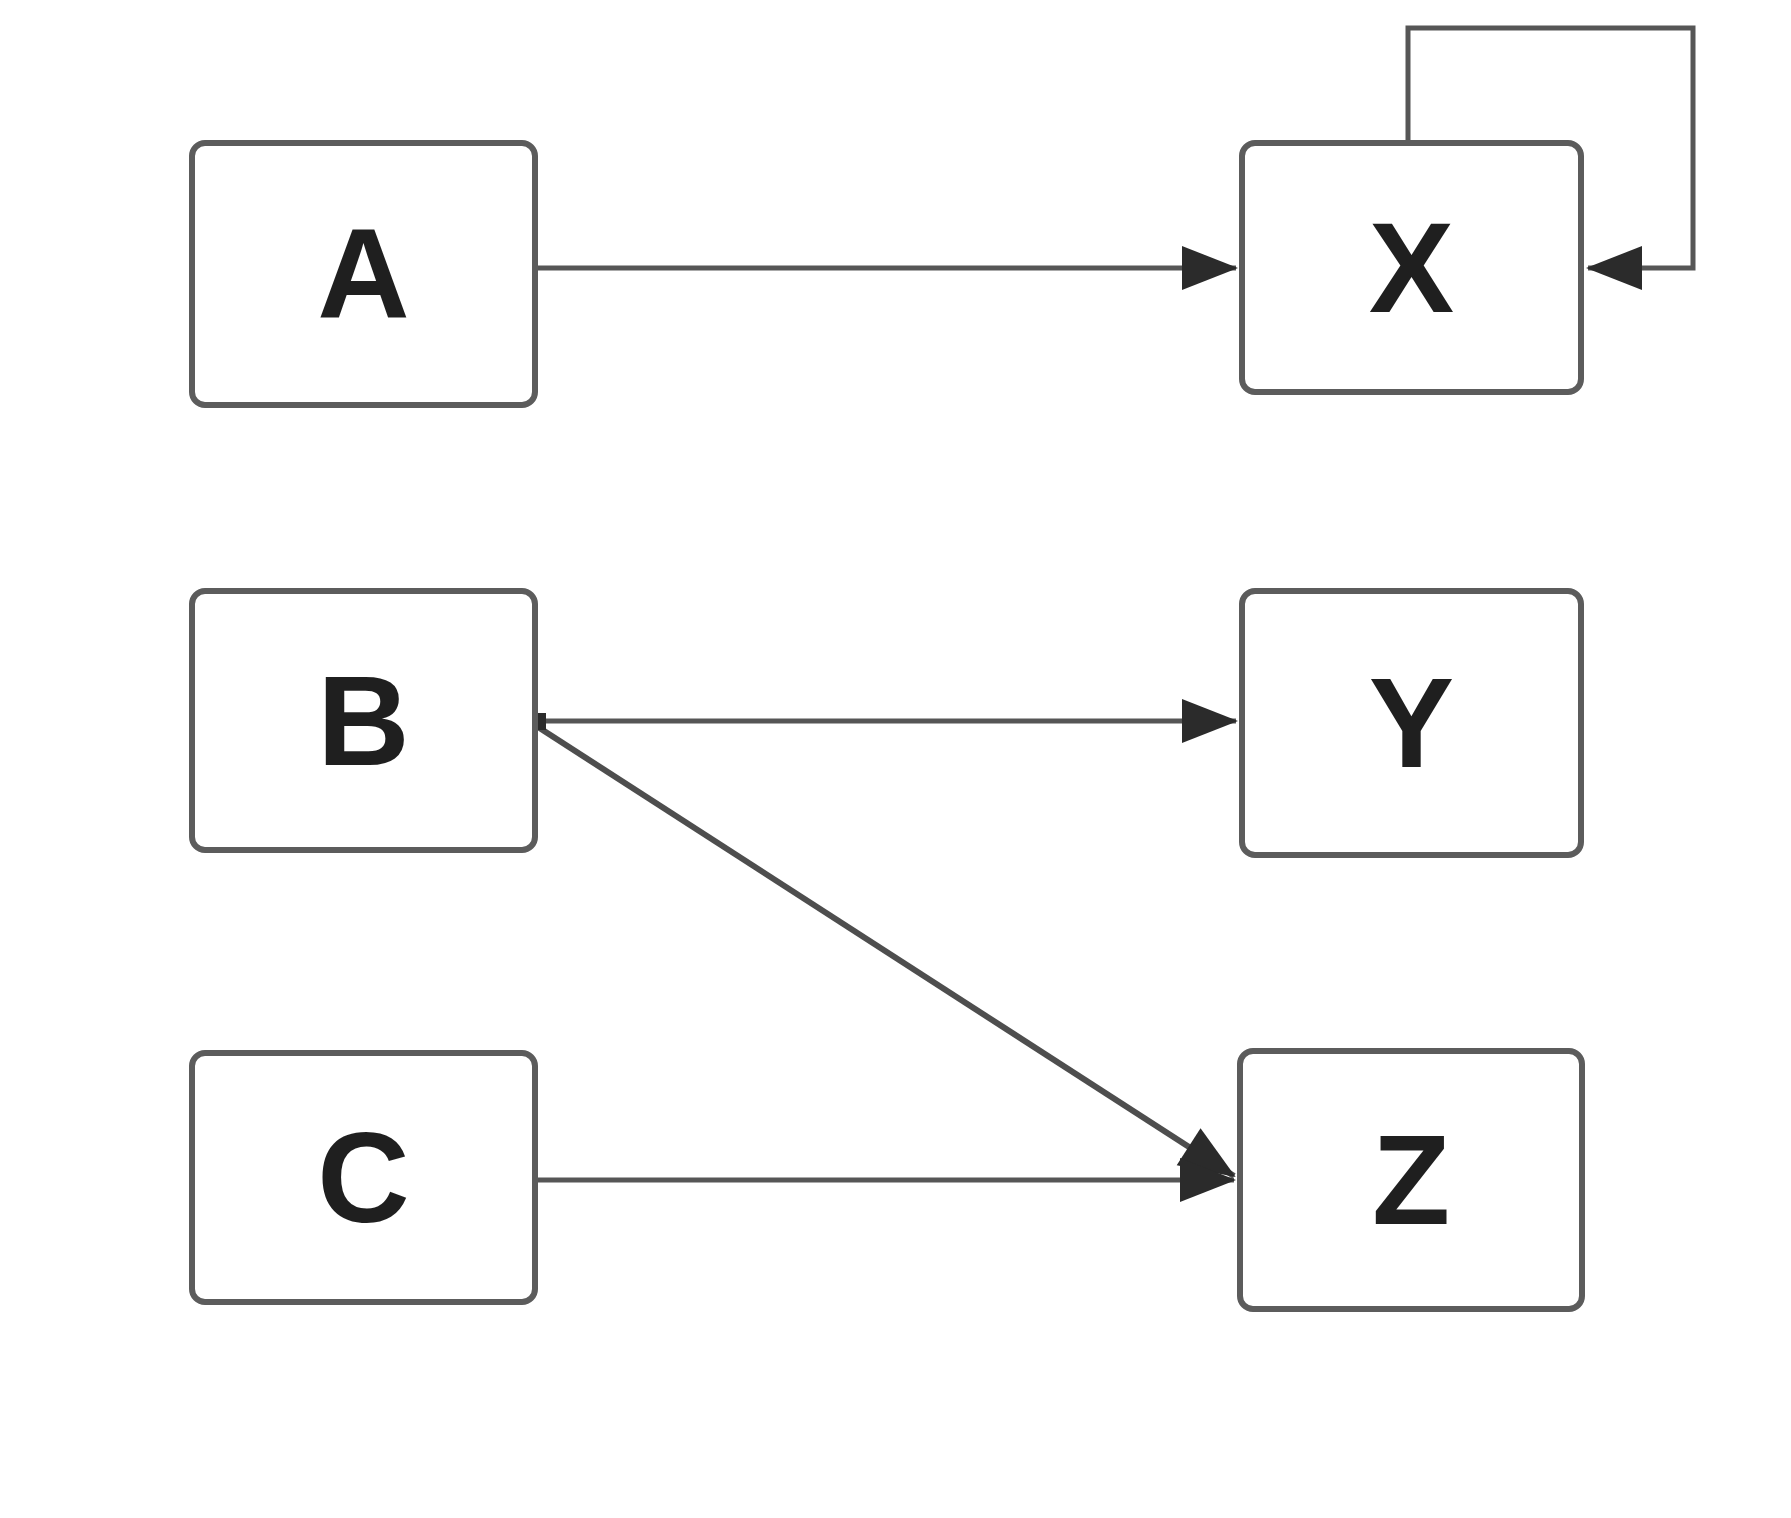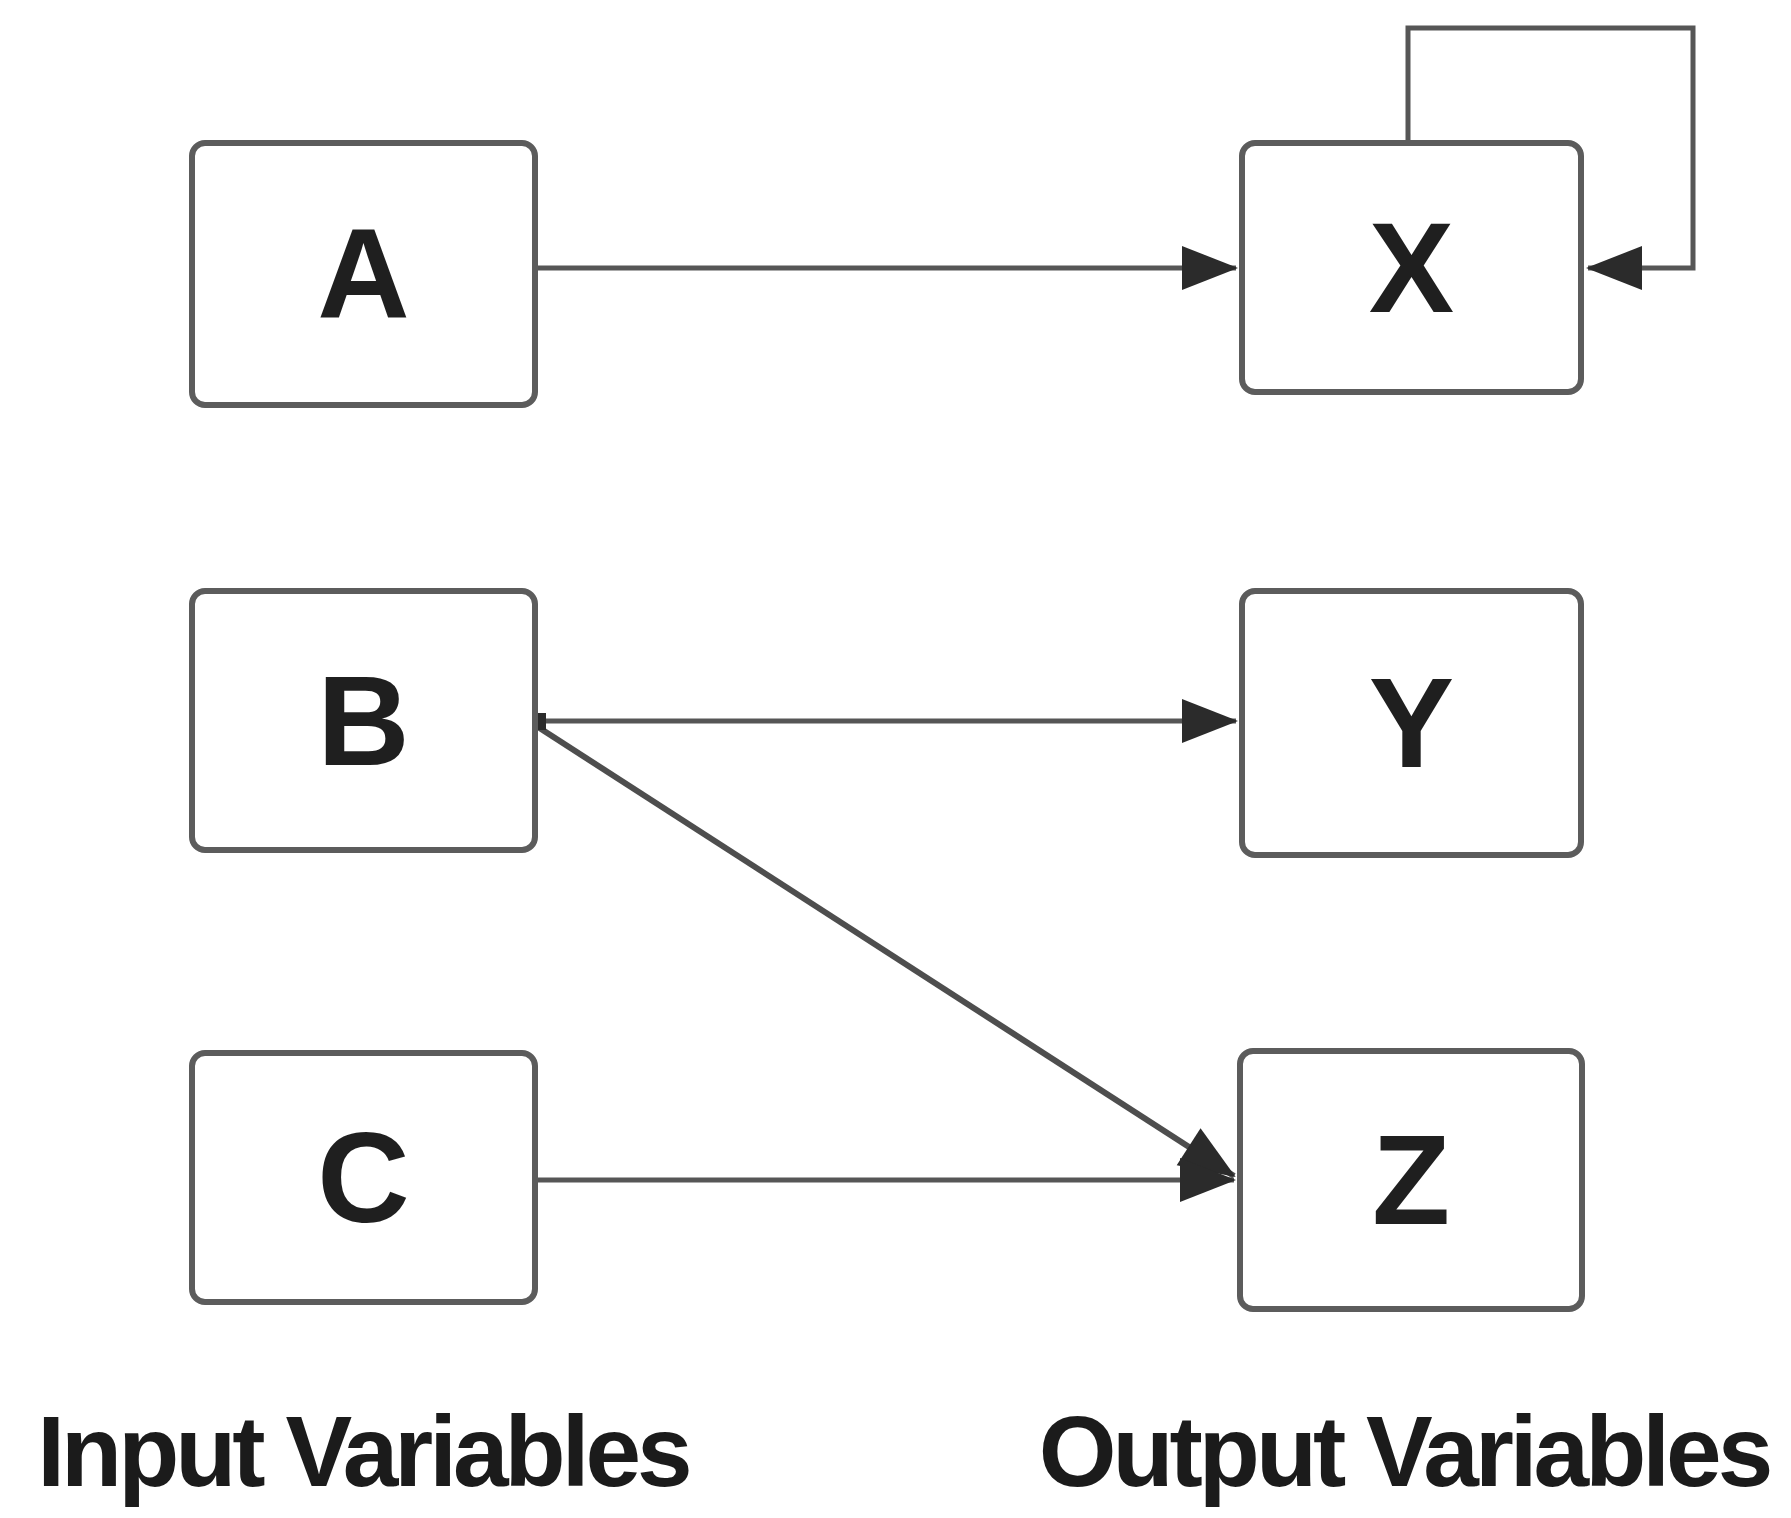--- a/index.html
+++ b/index.html
@@ -96,16 +96,14 @@
   <div class="node node-x">
     <span>X</span>
   </div>
   <div class="node node-y">
     <span>Y</span>
   </div>
   <div class="node node-z">
     <span>Z</span>
   </div>
 
-  <div class="col-label col-label-input">Input Variables</div>
-  <div class="col-label col-label-output">Output Variables</div>
 
 </div>
 
 </body></html>

